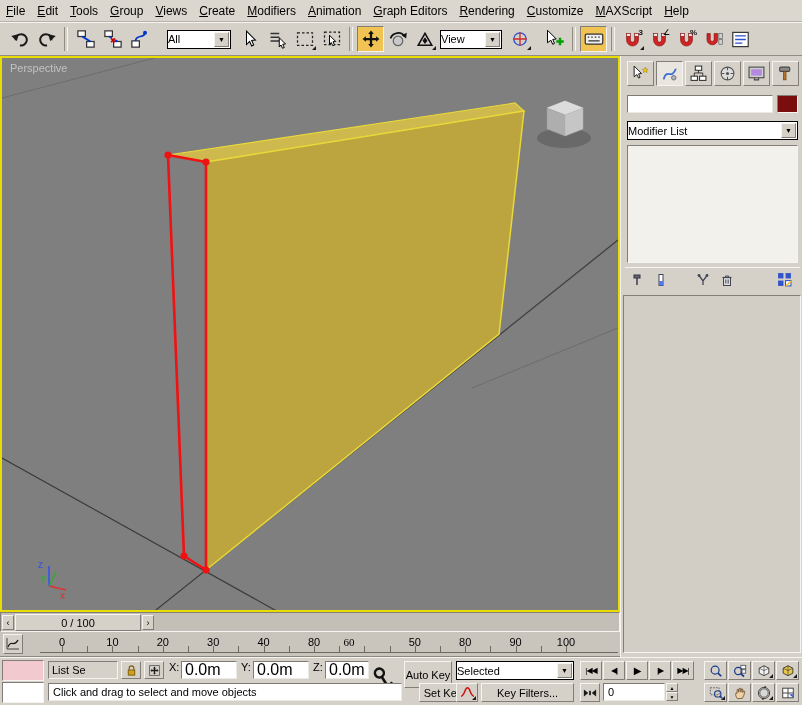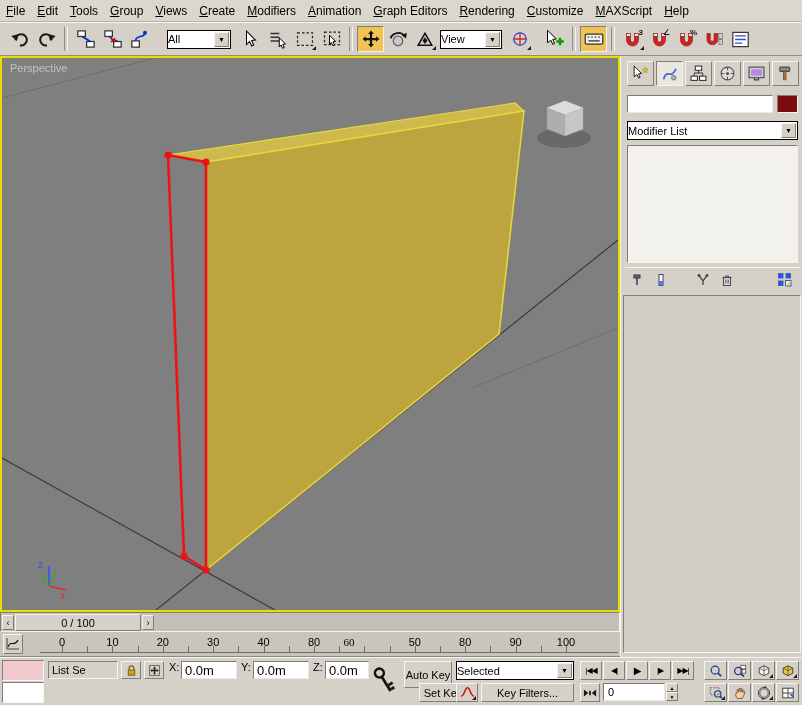--- a/index.html
+++ b/index.html
@@ -39,21 +39,21 @@
   #ruler-baseline{position:absolute;left:40px;top:20px;width:578px;height:1px;background:#6e6a62;}
   #ruler-ticks{position:absolute;left:62px;top:14px;width:506px;height:6px;background-image:repeating-linear-gradient(to right,#6e6a62 0 1px,transparent 1px 25.2px);}
   
   #status-bar{position:absolute;left:0;top:657px;width:802px;height:48px;background:#d5d1c9;border-top:1px solid #f6f4f0;}
   .sbtn{display:flex;align-items:center;justify-content:center;font-size:11px;}
   .navbtn{position:absolute;width:23px;height:19px;display:flex;align-items:center;justify-content:center;}
   .pbtn{position:absolute;width:22px;height:19px;display:flex;align-items:center;justify-content:center;font-size:8px;letter-spacing:-1px;white-space:nowrap;}
   .spin{display:flex;flex-direction:column;width:12px;height:18px;}
   .spin span{flex:1;display:flex;align-items:center;justify-content:center;font-size:5px;border:1px solid;border-color:#f6f4f0 #827e77 #827e77 #f6f4f0;background:#d5d1c9;}
   .coordlabel{position:absolute;top:3px;font-size:11px;}
-  .coordfield{position:absolute;height:18px;display:flex;align-items:center;padding-left:3px;font-size:13px;}
+  .coordfield{position:absolute;height:18px;display:flex;align-items:center;padding-left:3px;font-size:16px;}
 </style>
 </head>
 <body>
 
 <div id="root">
 
   <div id="menu-bar">
       <span class="menu-item"><u>F</u>ile</span>
       <span class="menu-item"><u>E</u>dit</span>
       <span class="menu-item"><u>T</u>ools</span>
@@ -464,20 +464,21 @@
       <span class="fly"></span>
     </div>
     <div class="navbtn raised" style="left:776px;top:3px;">
       <svg width="14" height="14" viewBox="0 0 16 16">
           <polygon points="8,2 13.5,4.8 13.5,10.5 8,13.3 2.5,10.5 2.5,4.8" fill="#e8c84a" stroke="#333"></polygon>
           <path d="M8 2 v11.3 M2.5 4.8 L8 7.5 L13.5 4.8" fill="none" stroke="#333" stroke-width="0.7"></path>
         </svg>
       <span class="fly"></span>
     </div>
 
+    <div class="abs whitefield" style="left:48px;top:25px;width:354px;height:18px;display:flex;align-items:center;padding-left:4px;">Click and drag to select and move objects</div>
     <div class="abs raised sbtn" style="left:404px;top:25px;width:48px;height:19px;margin-left:15px;">Set Key</div>
     <div class="abs raised sbtn" style="left:456px;top:25px;width:22px;height:19px;">
       <svg width="15" height="13" viewBox="0 0 16 14">
           <path d="M1 11 C5 11 5 2 8 2 C11 2 11 11 15 11" fill="none" stroke="#cc1111" stroke-width="1.6"></path>
         </svg>
       <span class="fly"></span>
     </div>
     <div class="abs raised sbtn" style="left:481px;top:25px;width:93px;height:19px;">Key Filters...</div>
     <div class="abs raised sbtn" style="left:580px;top:25px;width:20px;height:19px;">
       <svg width="14" height="12" viewBox="0 0 16 12">

